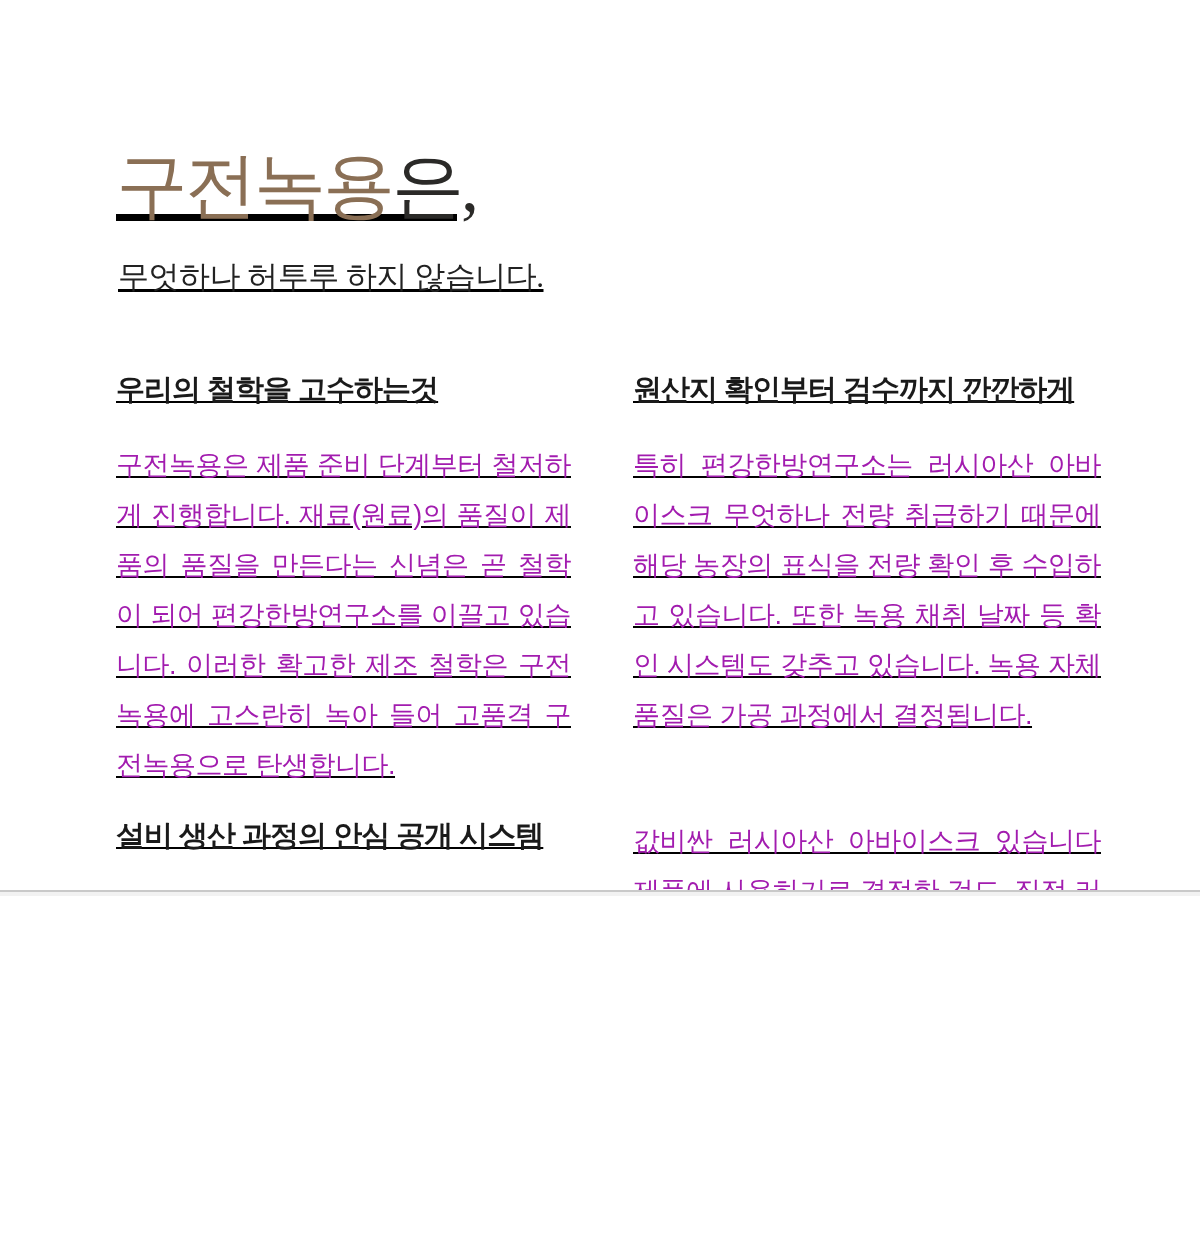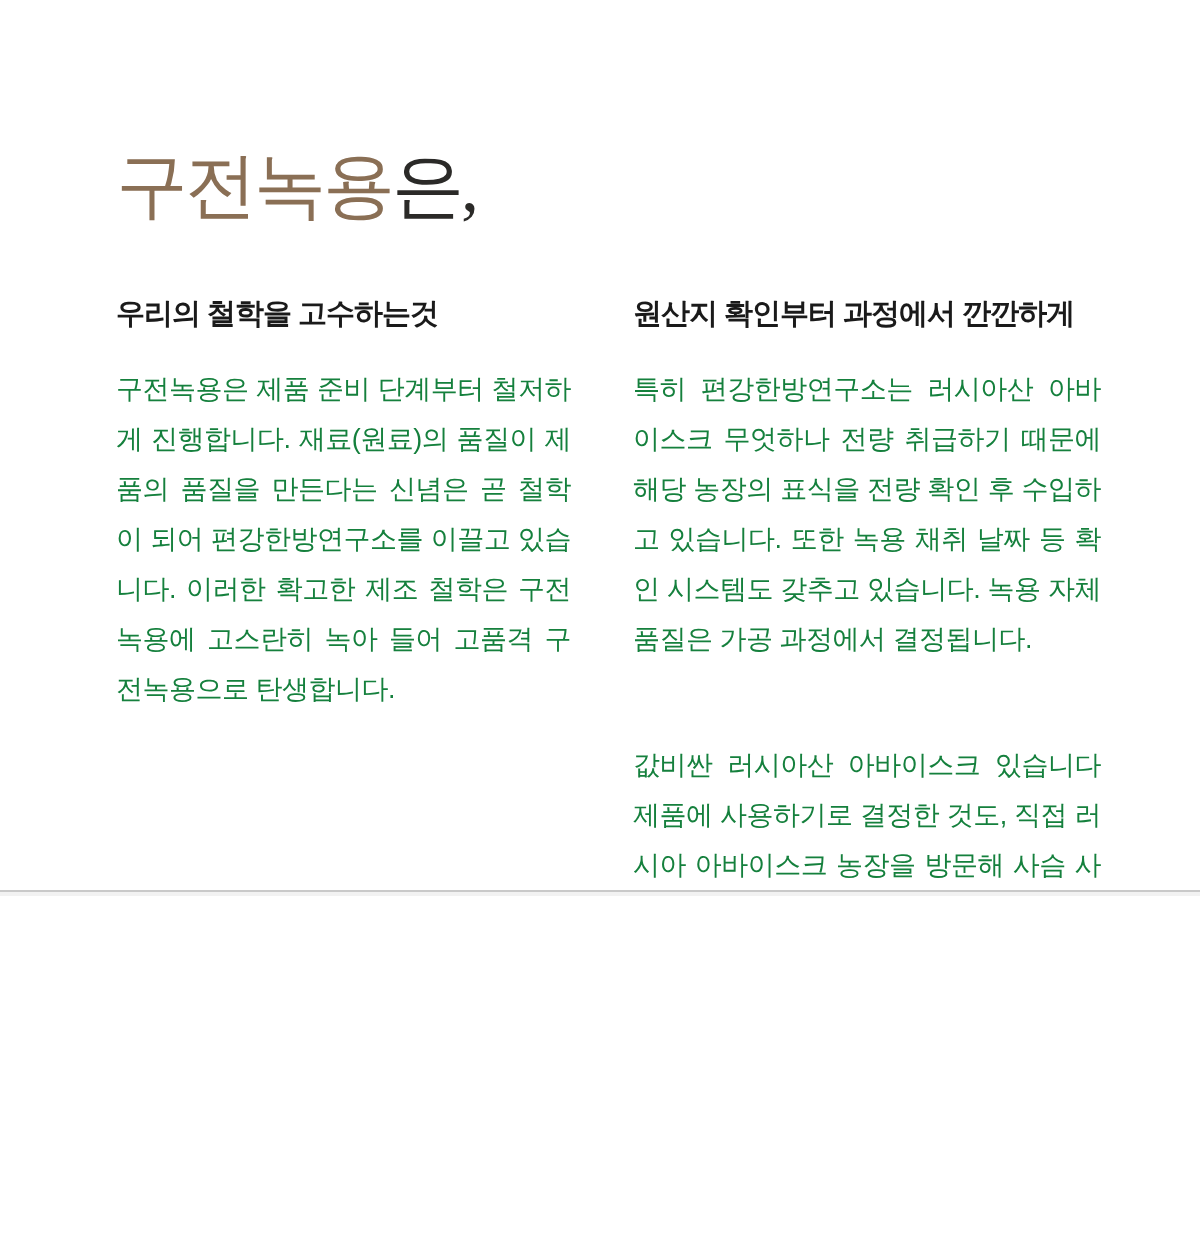--- a/index.html
+++ b/index.html
@@ -7,20 +7,21 @@
     padding: 0;
     background: #ffffff;
   }
   .page {
     position: relative;
     width: 1200px;
     height: 896px;
     background: #ffffff;
     overflow: hidden;
     font-family: "Liberation Sans", "DejaVu Sans", sans-serif;
+    text-decoration: underline;
   }
   
   .hero {
     padding: 150px 0 0 116px;
   }
   .title {
     margin: 0;
     font-family: "Liberation Serif", "DejaVu Serif", serif;
     font-size: 72px;
     font-weight: 500;
@@ -49,21 +50,21 @@
     margin: 0 0 32px 0;
     font-size: 29px;
     font-weight: 700;
     color: #1a1a1a;
     letter-spacing: -1px;
     line-height: 38px;
   }
   .section-body {
     margin: 0;
     font-size: 27px;
-    color: #15803d;
+    color: #a21caf;
     line-height: 50px;
     letter-spacing: -0.5px;
     text-align: justify;
   }
   
   .footer-divider {
     position: absolute;
     left: 0;
     bottom: 0;
     width: 100%;
@@ -73,35 +74,37 @@
     box-sizing: border-box;
   }
 </style>
 </head>
 <body>
 
 <div class="page">
 
   <header class="hero">
     <h1 class="title"><span class="title-accent">구전녹용</span><span class="title-suffix">은,</span></h1>
+    <p class="subtitle">무엇하나 허투루 하지 않습니다.</p>
   </header>
 
   <main class="grid">
 
     <section class="cell">
       <h2 class="section-heading">우리의 철학을 고수하는것</h2>
       <p class="section-body">구전녹용은 제품 준비 단계부터 철저하게 진행합니다. 재료(원료)의 품질이 제품의 품질을 만든다는 신념은 곧 철학이 되어 편강한방연구소를 이끌고 있습니다. 이러한 확고한 제조 철학은 구전녹용에 고스란히 녹아 들어 고품격 구전녹용으로 탄생합니다.</p>
     </section>
 
     <section class="cell">
-      <h2 class="section-heading">원산지 확인부터 과정에서 깐깐하게</h2>
+      <h2 class="section-heading">원산지 확인부터 검수까지 깐깐하게</h2>
       <p class="section-body">특히 편강한방연구소는 러시아산 아바이스크 무엇하나 전량 취급하기 때문에 해당 농장의 표식을 전량 확인 후 수입하고 있습니다. 또한 녹용 채취 날짜 등 확인 시스템도 갖추고 있습니다. 녹용 자체 품질은 가공 과정에서 결정됩니다.</p>
     </section>
 
     <section class="cell">
+      <h2 class="section-heading">설비 생산 과정의 안심 공개 시스템</h2>
     </section>
 
     <section class="cell">
       <p class="section-body">값비싼 러시아산 아바이스크 있습니다 제품에 사용하기로 결정한 것도, 직접 러시아 아바이스크 농장을 방문해 사슴 사육 환경과 녹용 채취 과정을 확인한 것도 모두 '재료(원료)의 품질이 제품의 품질을 만든다'는 철학에서 비롯된 것입니다.</p>
     </section>
 
   </main>
 
   <footer class="footer-divider"></footer>
 

